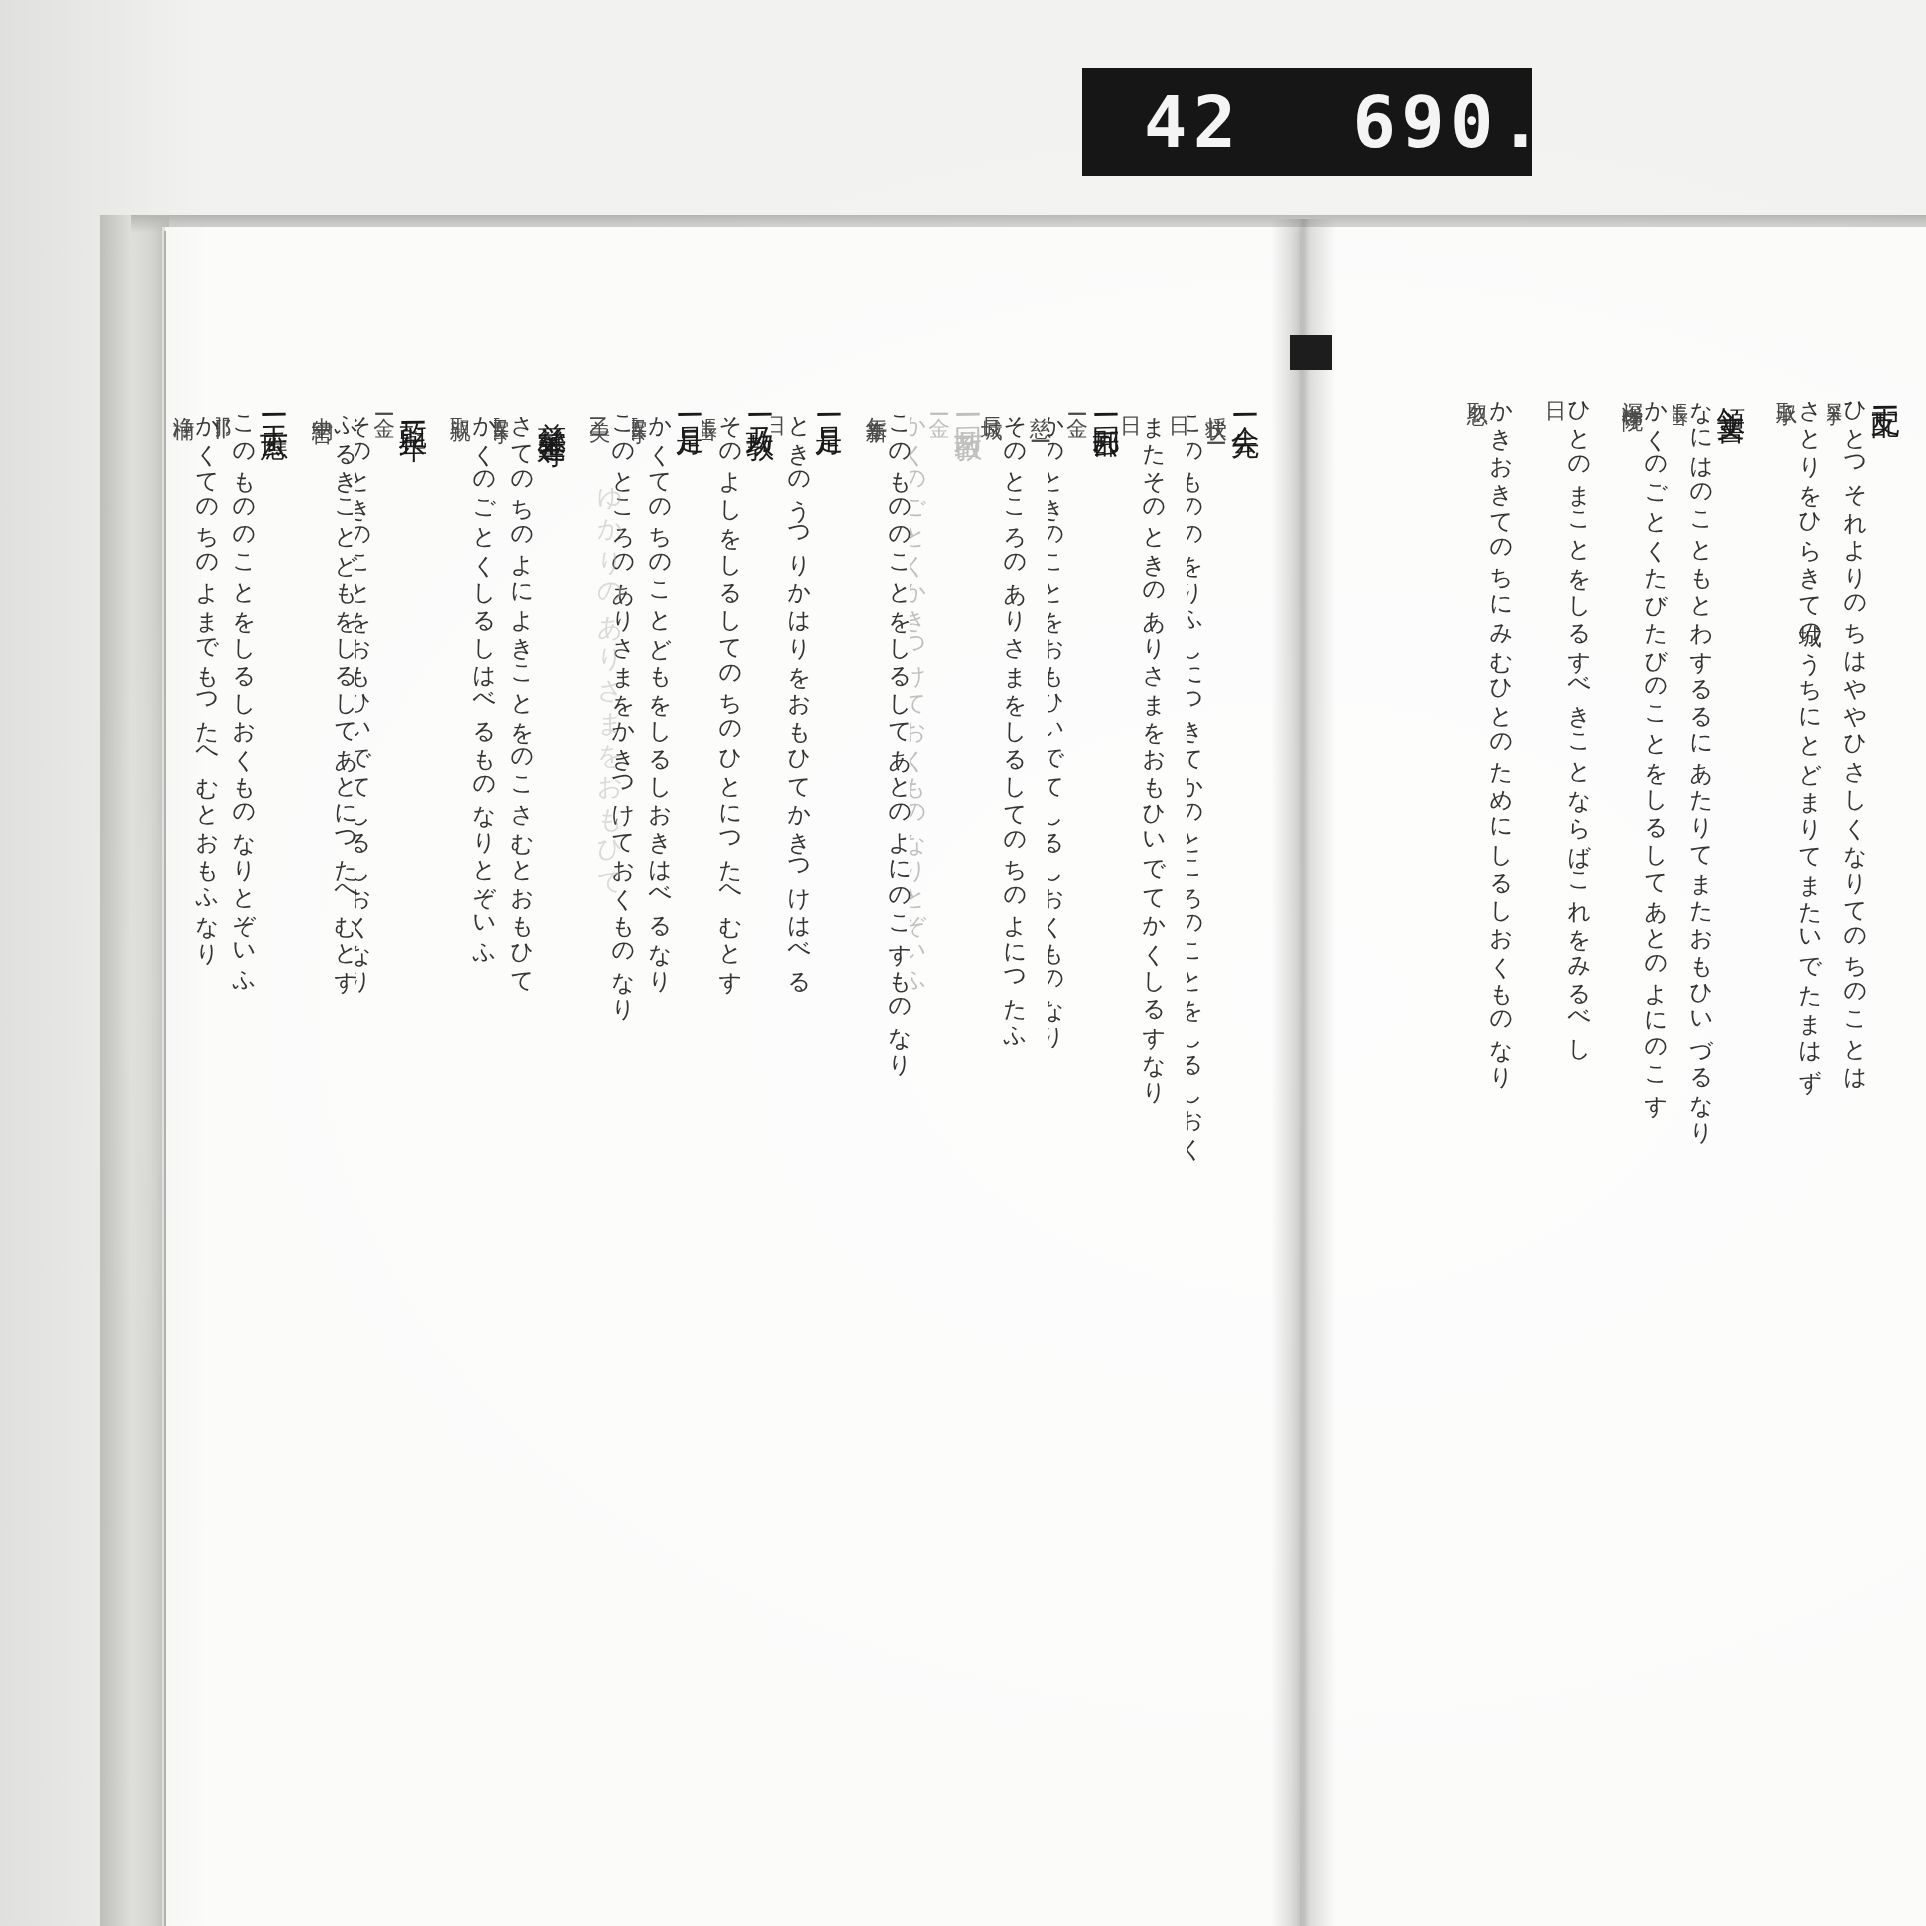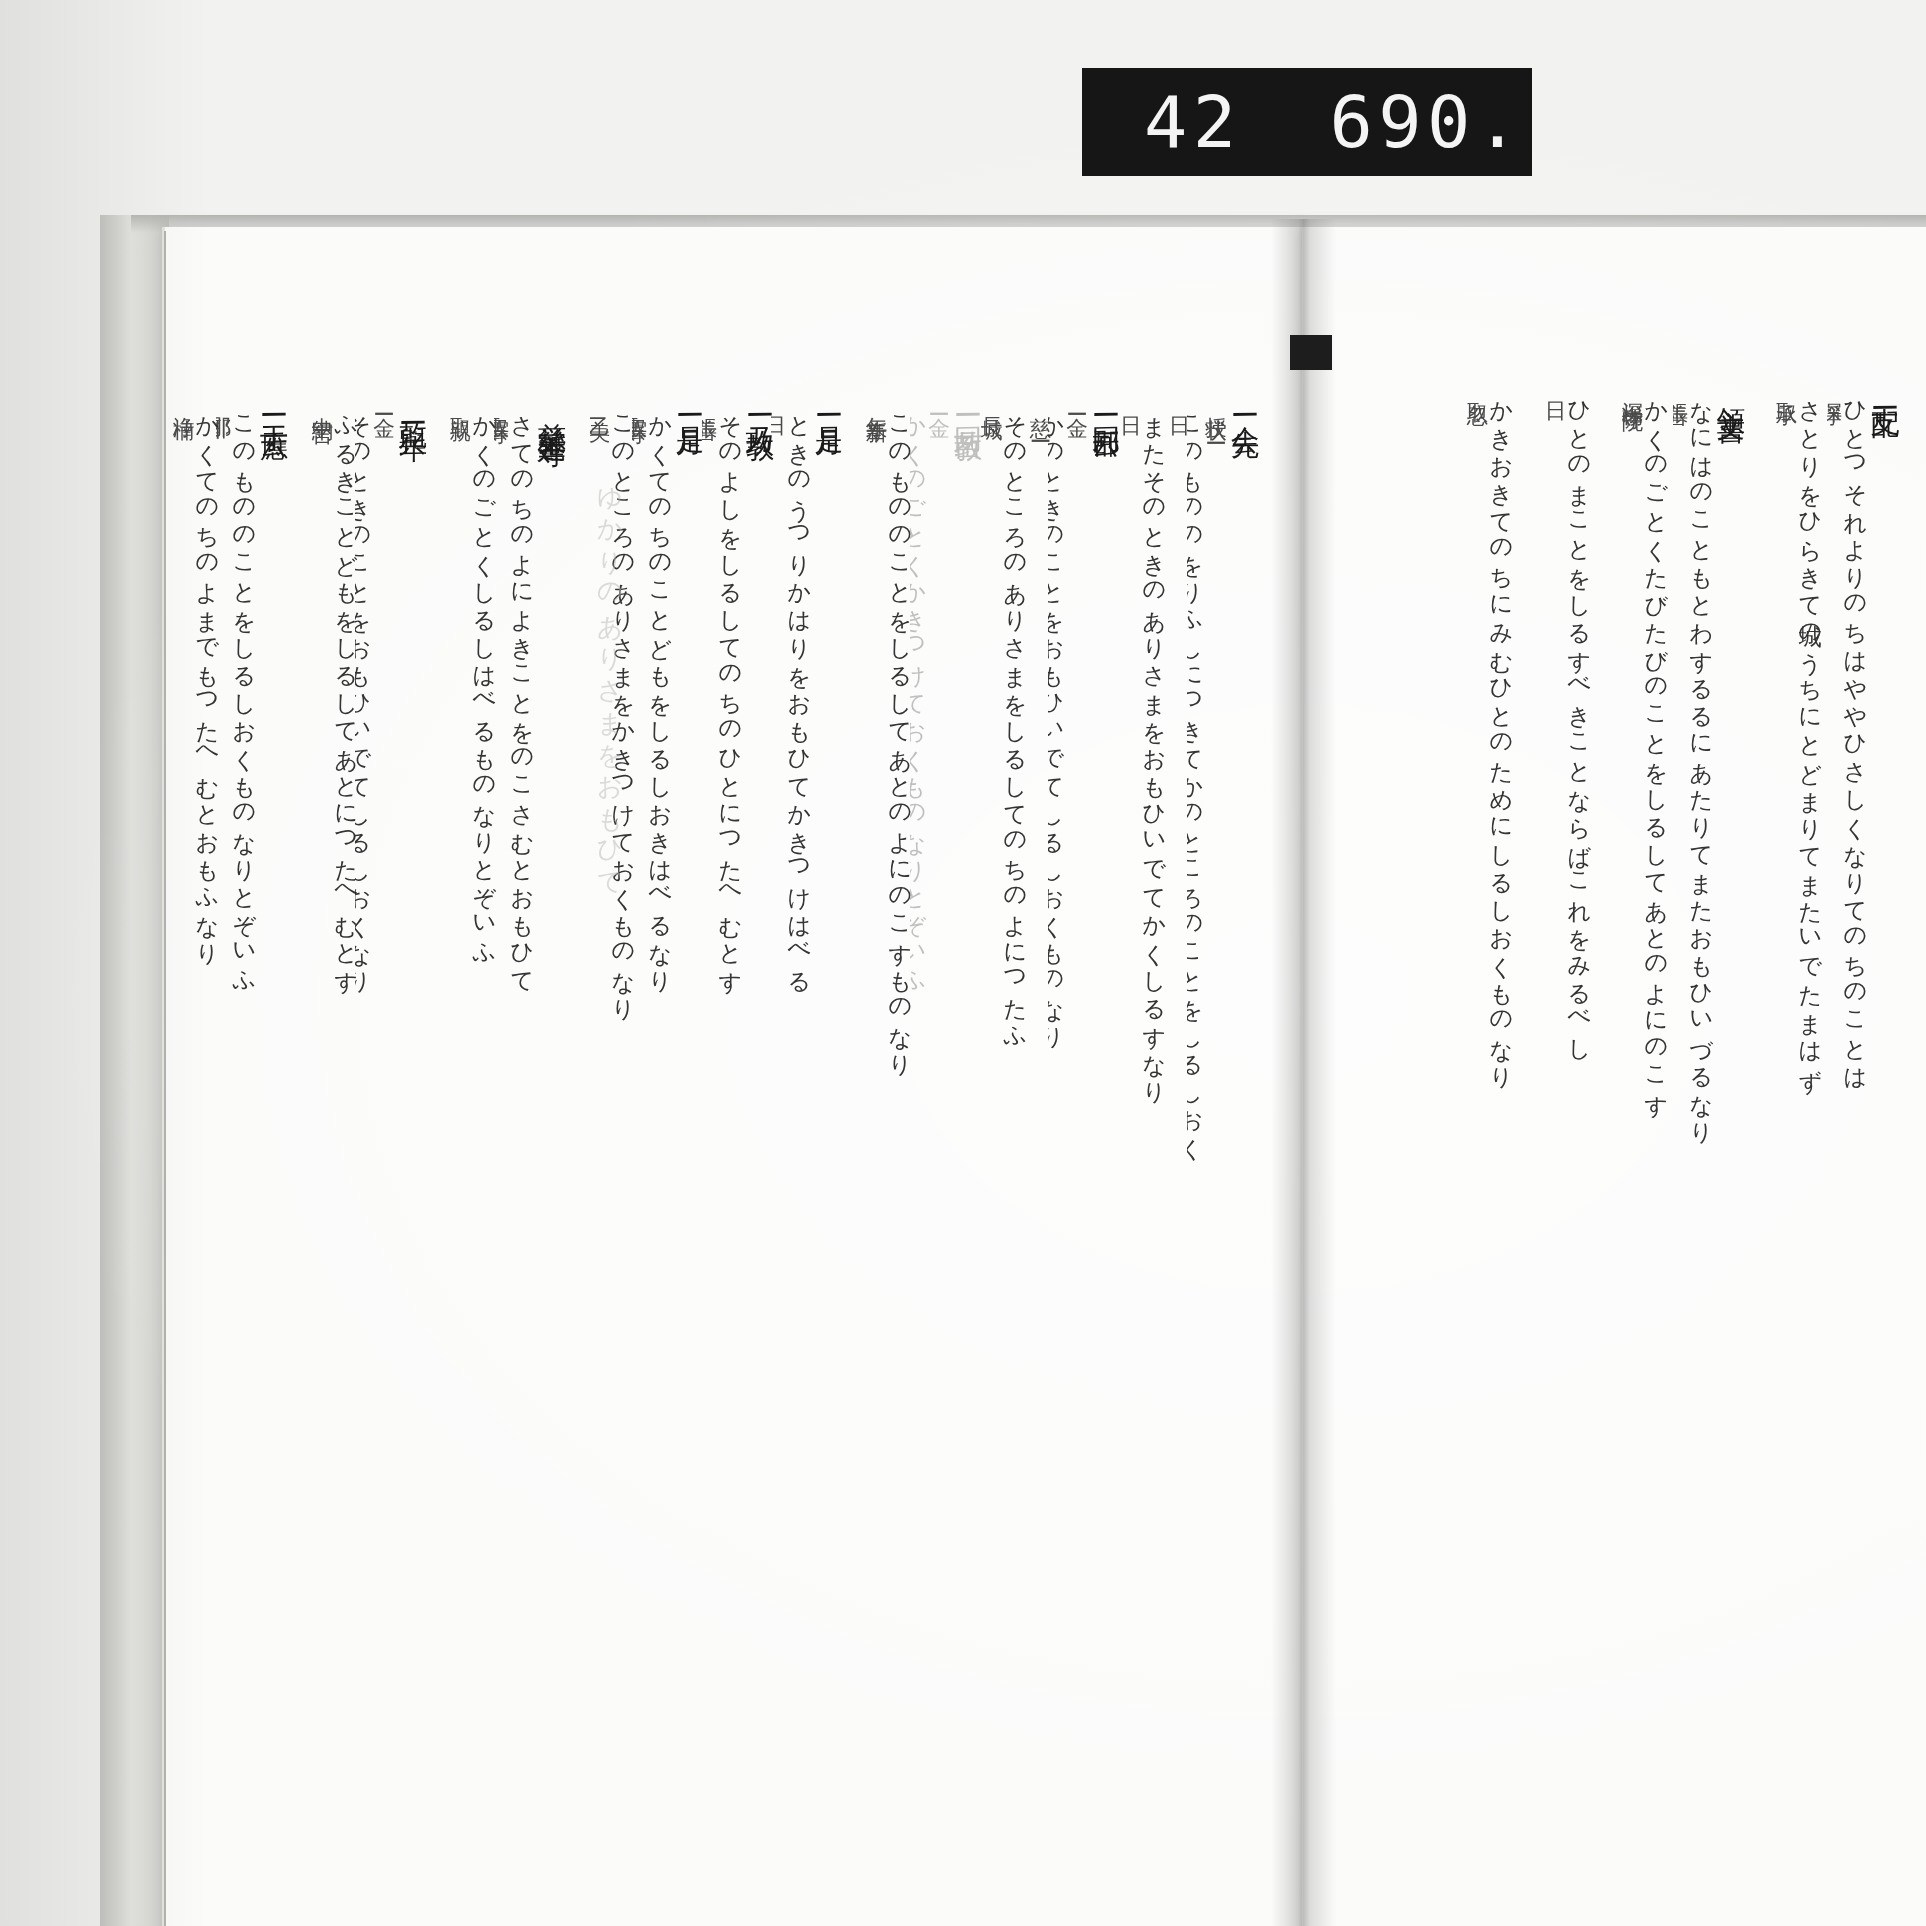--- a/index.html
+++ b/index.html
@@ -45,25 +45,25 @@
     display: flex;
     align-items: center;
     justify-content: flex-start;
     overflow: hidden;
   }
   .counter-num {
     font-family: "DejaVu Sans Mono", monospace;
     color: #f4f4f4;
     font-size: 72px;
     letter-spacing: 5.4px;
-    font-weight: 400;
+    font-weight: 700;
     line-height: 1;
   }
   #counter-frame { margin-left: 62px; }
-  #counter-id { margin-left: 88px; }
+  #counter-id { margin-left: 111px; }
 
   
   #book {
     position: absolute;
     left: 58px;
     top: 169px;
     width: 2489px;
     height: 1976px;
   }
 

